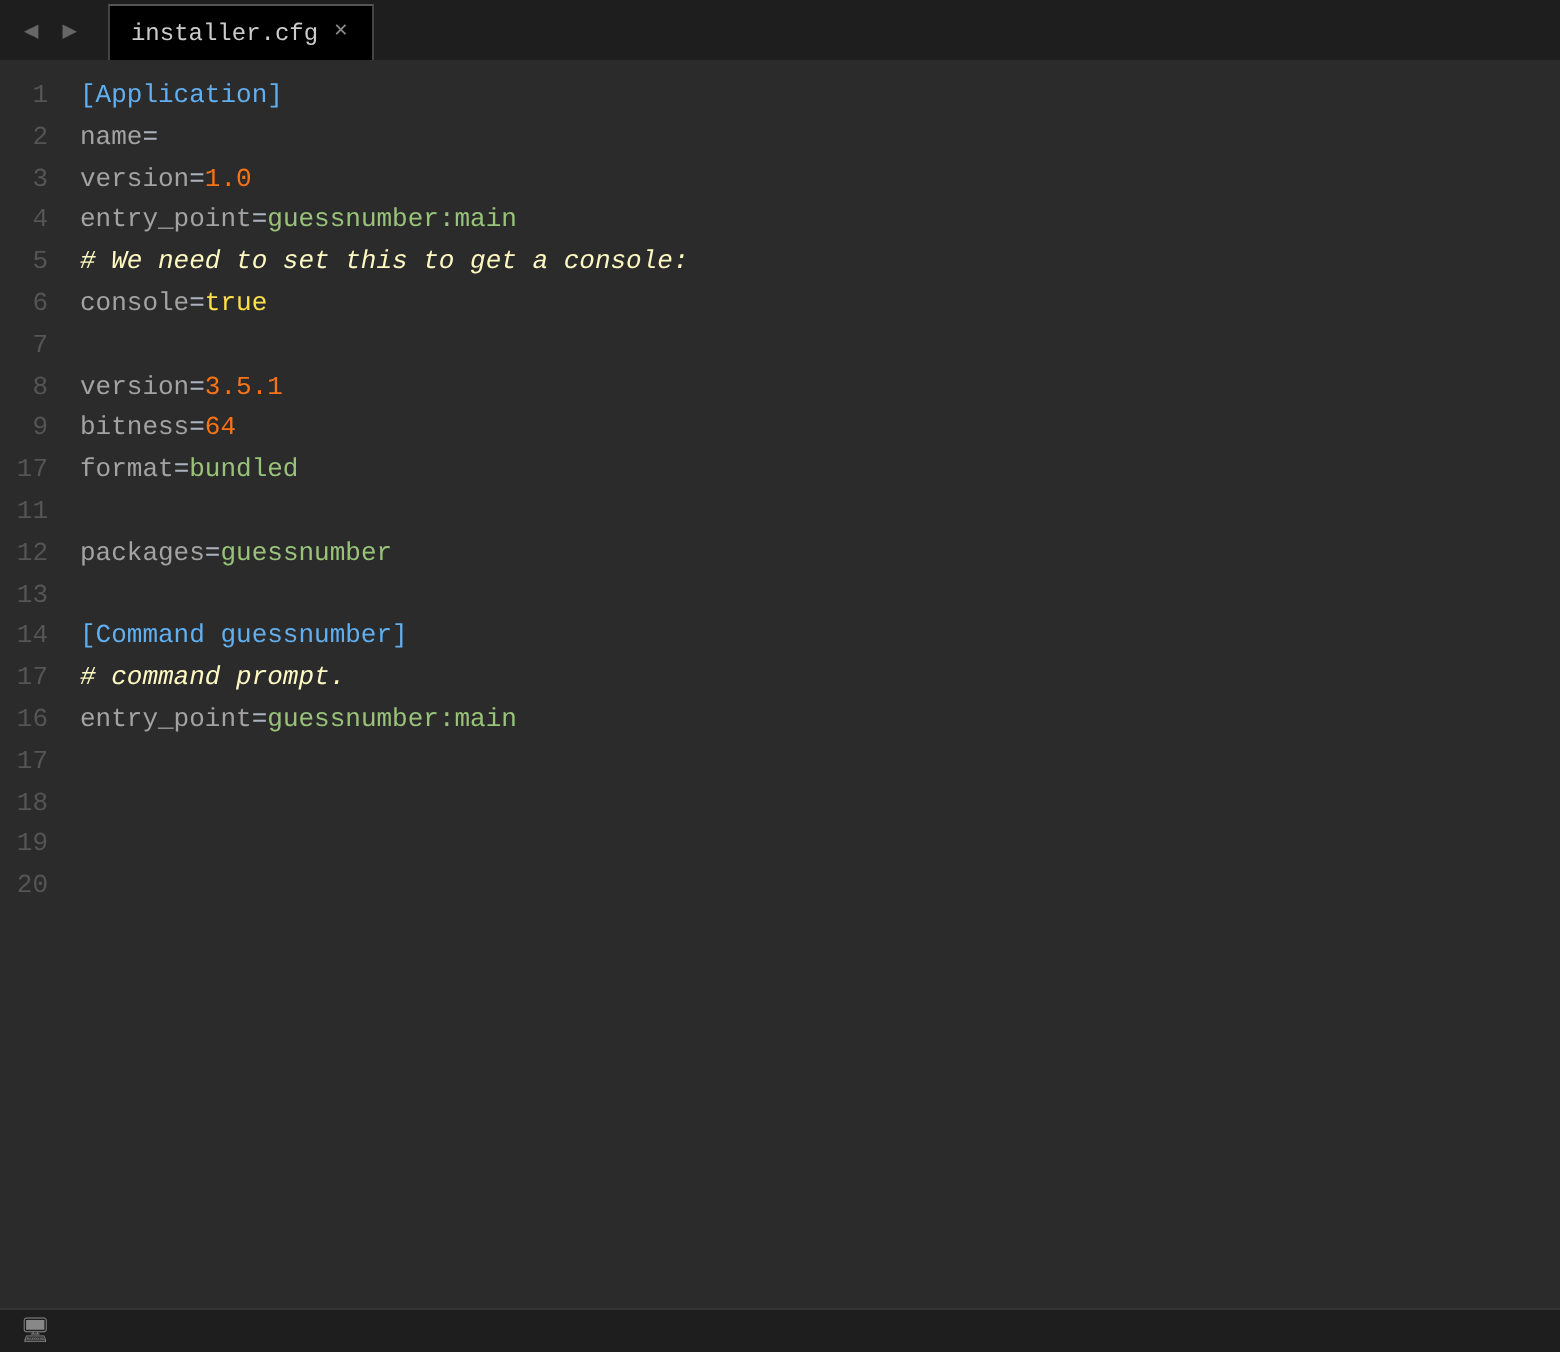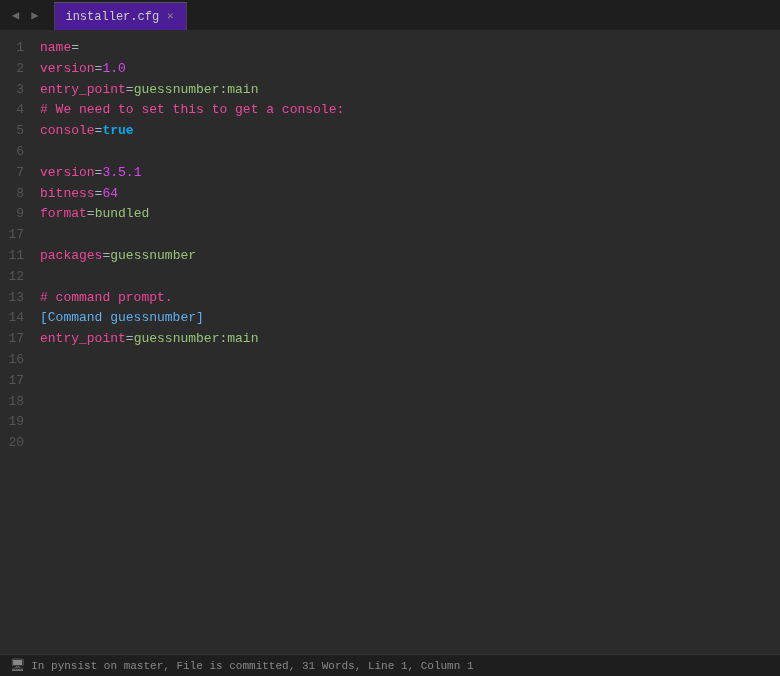--- a/index.html
+++ b/index.html
@@ -36,21 +36,21 @@
     .nav-arrow {
       color: #666;
       font-size: 12px;
       cursor: pointer;
       padding: 2px 4px;
     }
 
     .tab {
       display: flex;
       align-items: center;
-      background: #4c1d95;
+      background: #000000;
       border-top: 1px solid #555;
       border-left: 1px solid #444;
       border-right: 1px solid #444;
       padding: 4px 12px 4px 10px;
       font-size: 12px;
       color: #ccc;
       gap: 8px;
       height: 28px;
       position: relative;
       top: 1px;
@@ -100,25 +100,25 @@
     .code-line {
       height: 20.8px;
       display: flex;
       align-items: center;
       white-space: pre;
       font-size: 13px;
     }
 
     
     .section { color: #61afef; }          
-    .key { color: #ec4899; }
+    .key { color: #a3a3a3; }
     .value { color: #98c379; }            
-    .value-num { color: #d946ef; }        
-    .value-bool { color: #0ea5e9; font-weight: bold; }       
-    .comment { color: #ec4899; }
+    .value-num { color: #f97316; }        
+    .value-bool { color: #fde047; }       
+    .comment { color: #fef9c3; font-style: italic; }
     .plain { color: #abb2bf; }
 
     
     .status-bar {
       display: flex;
       align-items: center;
       background: #1e1e1e;
       height: 22px;
       padding: 0 10px;
       color: #888;
@@ -165,35 +165,35 @@
       <div>14</div>
       <div>17</div>
       <div>16</div>
       <div>17</div>
       <div>18</div>
       <div>19</div>
       <div>20</div>
     </div>
 
   <div class="code-area" id="code-area">
+      <div class="code-line"><span class="section">[Application]</span></div>
       <div class="code-line"><span class="key">name</span><span class="plain">=</span></div>
       <div class="code-line"><span class="key">version</span><span class="plain">=</span><span class="value-num">1.0</span></div>
       <div class="code-line"><span class="key">entry_point</span><span class="plain">=</span><span class="value">guessnumber:main</span></div>
       <div class="code-line"><span class="comment"># We need to set this to get a console:</span></div>
       <div class="code-line"><span class="key">console</span><span class="plain">=</span><span class="value-bool">true</span></div>
       <div class="code-line"> </div>
       <div class="code-line"><span class="key">version</span><span class="plain">=</span><span class="value-num">3.5.1</span></div>
       <div class="code-line"><span class="key">bitness</span><span class="plain">=</span><span class="value-num">64</span></div>
       <div class="code-line"><span class="key">format</span><span class="plain">=</span><span class="value">bundled</span></div>
       <div class="code-line"> </div>
       <div class="code-line"><span class="key">packages</span><span class="plain">=</span><span class="value">guessnumber</span></div>
       <div class="code-line"> </div>
+      <div class="code-line"><span class="section">[Command guessnumber]</span></div>
       <div class="code-line"><span class="comment"># command prompt.</span></div>
-      <div class="code-line"><span class="section">[Command guessnumber]</span></div>
       <div class="code-line"><span class="key">entry_point</span><span class="plain">=</span><span class="value">guessnumber:main</span></div>
       <div class="code-line"> </div>
     </div>
 </div>
 
 <div class="status-bar">
   <span class="status-icon">🖥</span>
-  <span>In pynsist on master, File is committed, 31 Words, Line 1, Column 1</span>
 </div>
 
 </body></html>

